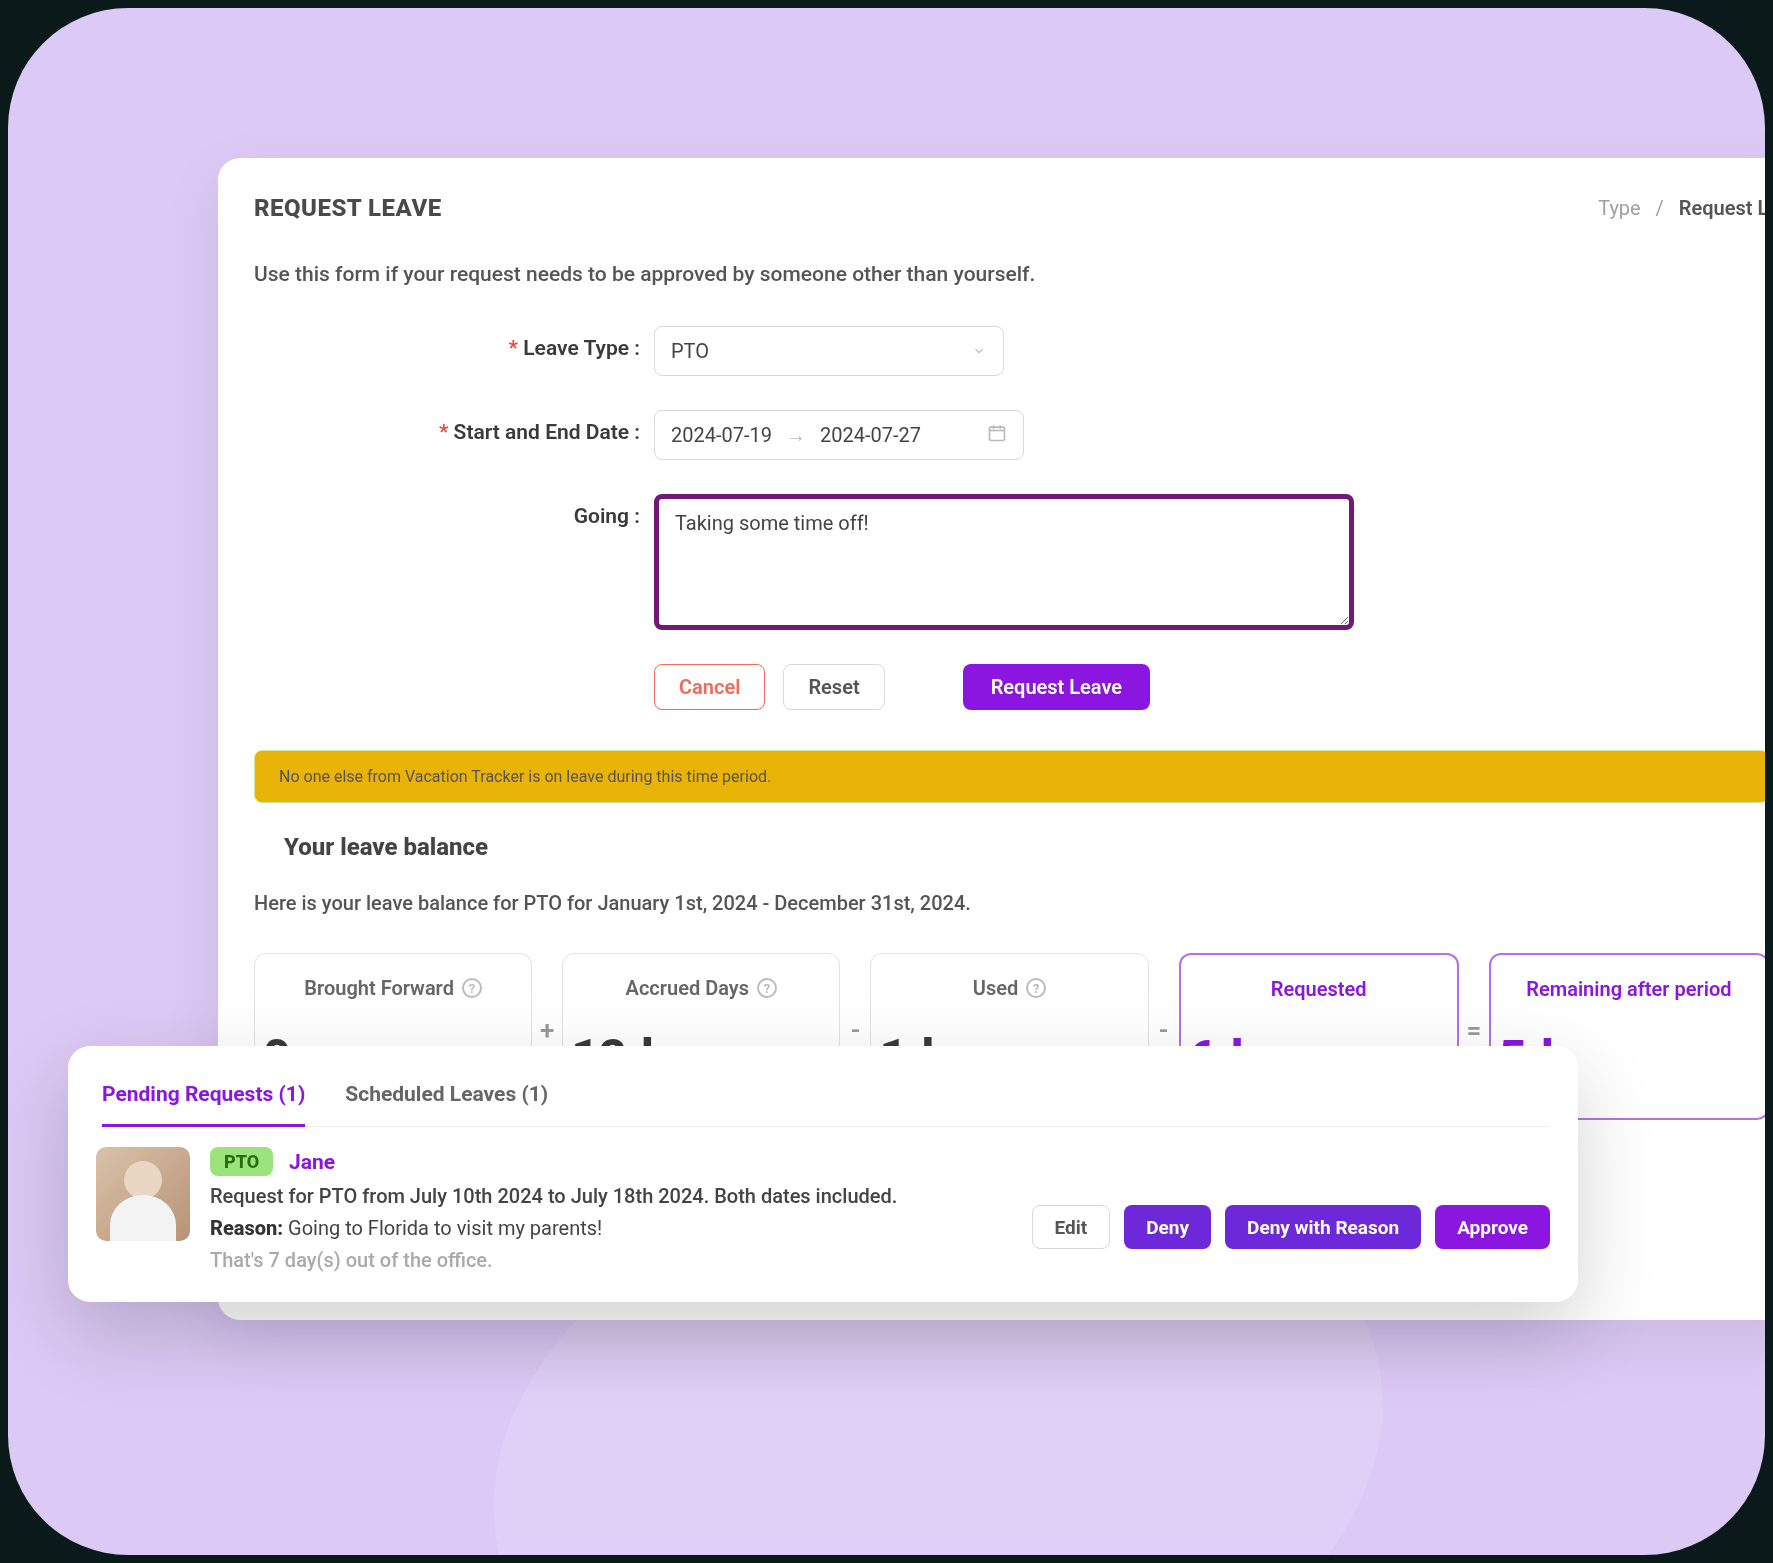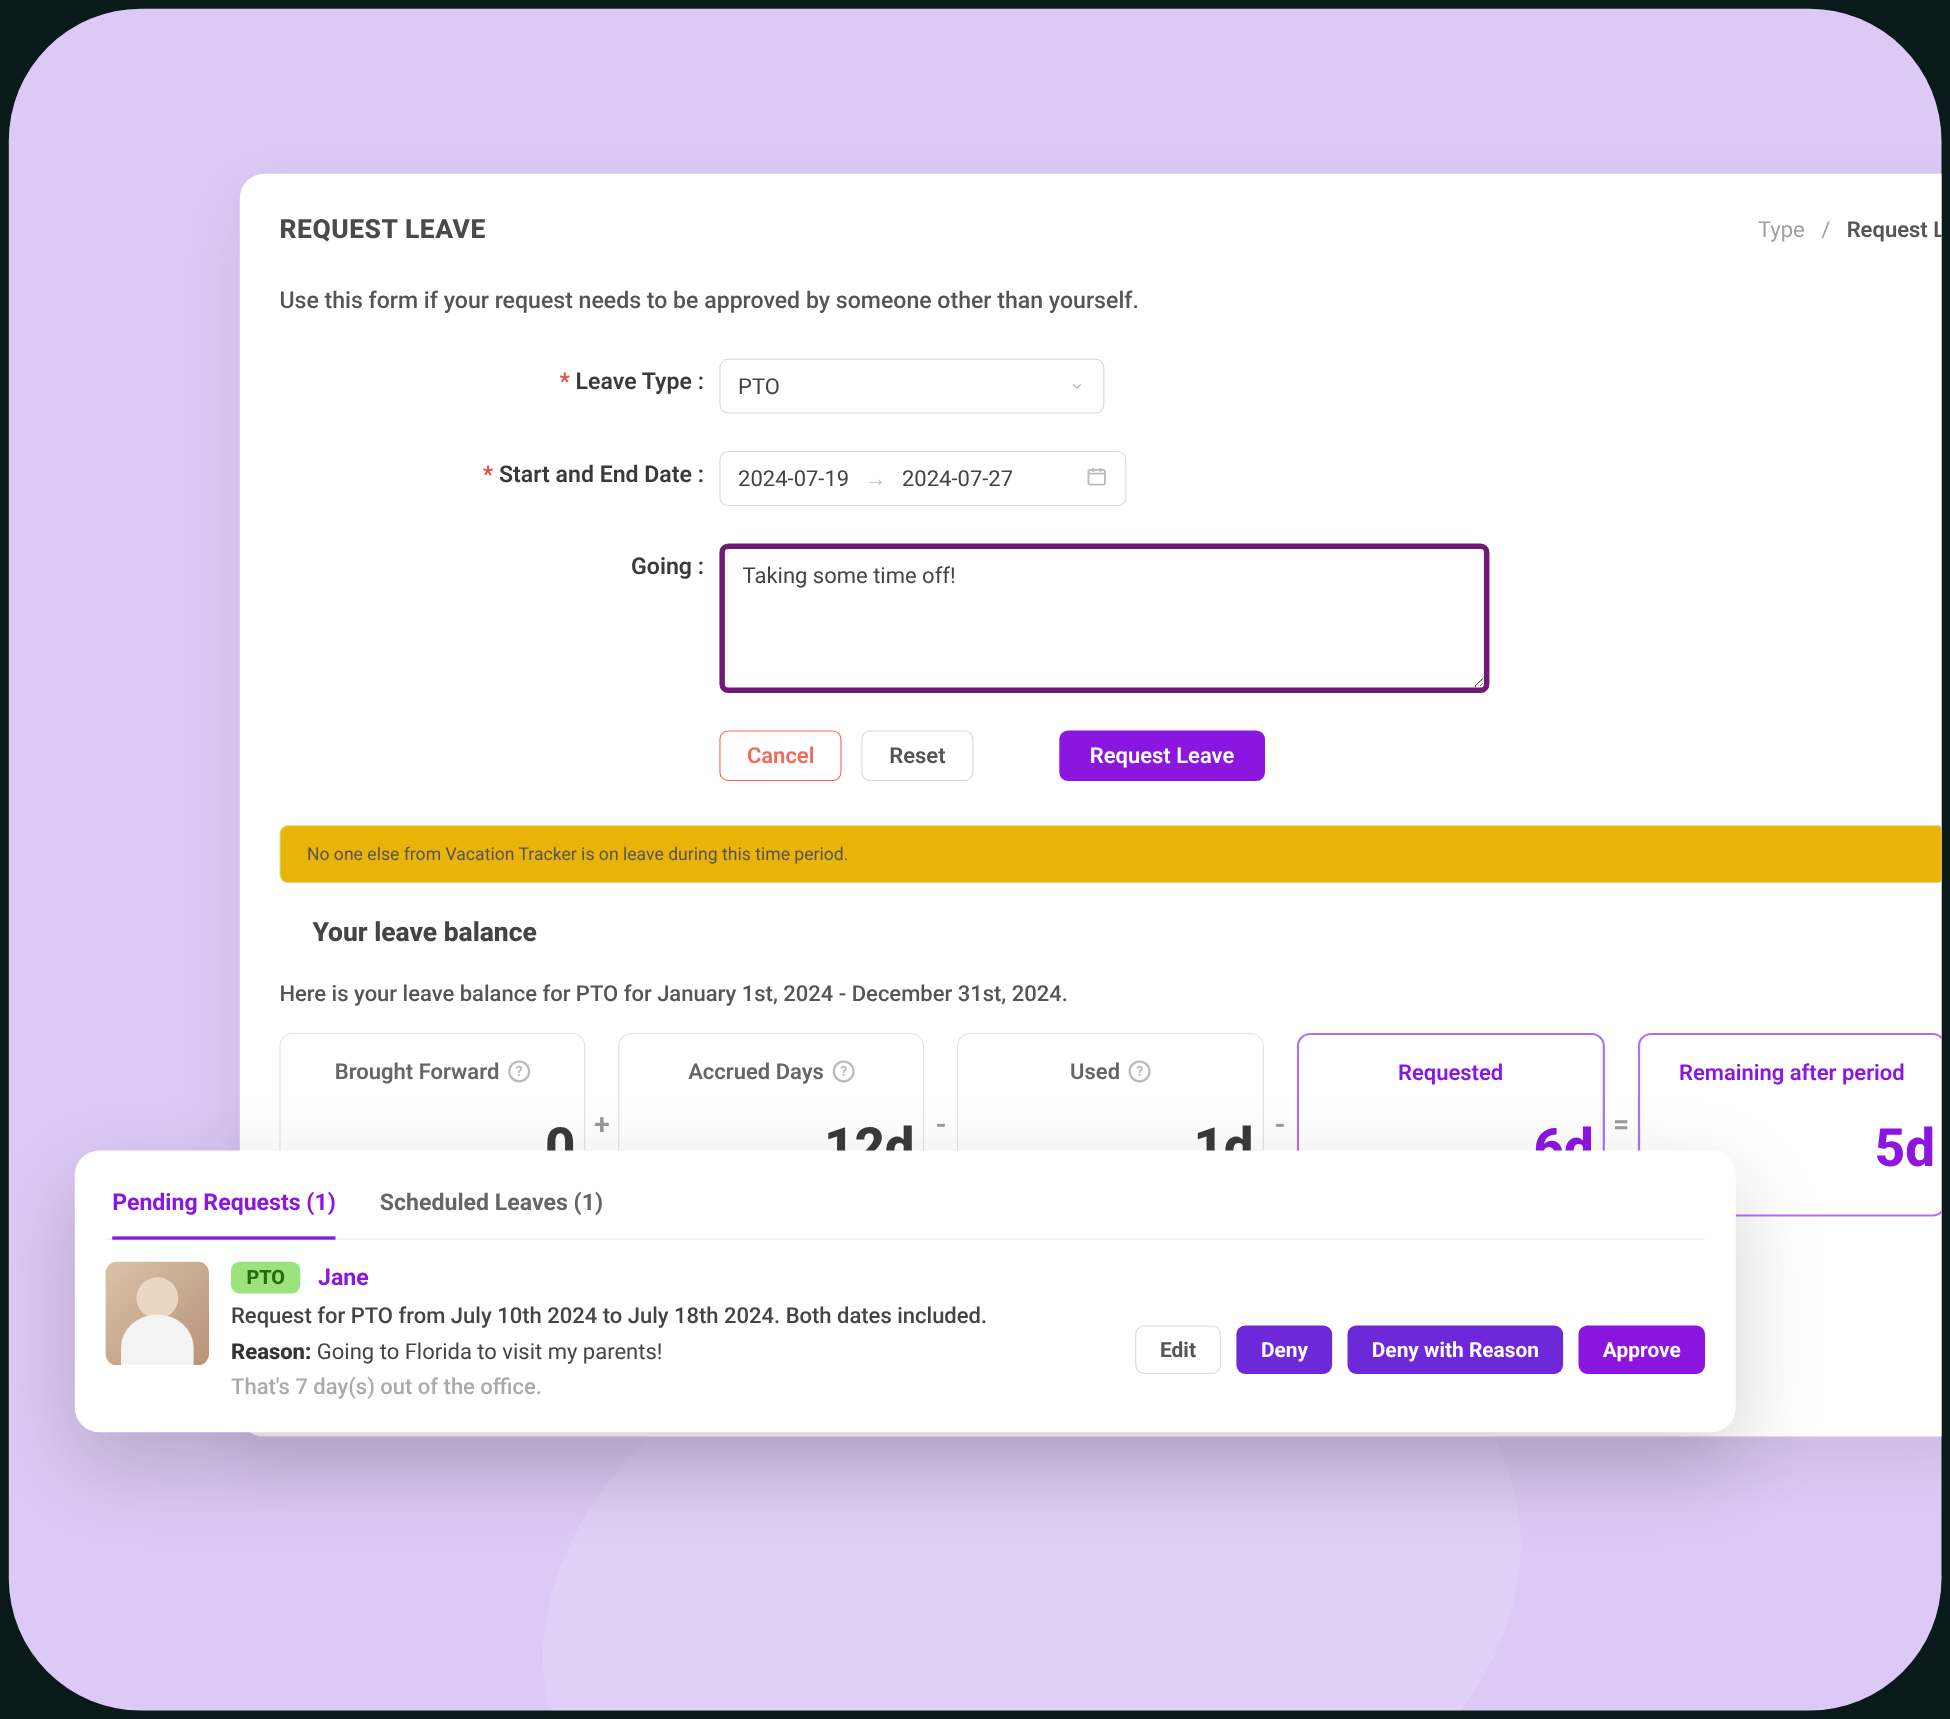--- a/index.html
+++ b/index.html
@@ -119,21 +119,22 @@
   .balance-sub {
     font-size:20px;color:#555;font-weight:500;margin-bottom:24px;
   }
   .balance-grid {
     display:flex;align-items:stretch;gap:0;
   }
   .bal-card {
     flex:1 1 0;
     border:1px solid #e2e2e2;border-radius:12px;
     padding:22px 8px 32px;
-    text-align:right;
+    text-align:left;
+    margin-top:14px;
   }
   .bal-card.hl { border:2px solid #b071f0; }
   .bal-label { font-size:20px;color:#666;font-weight:600;display:flex;align-items:center;justify-content:center;gap:8px; white-space:nowrap;}
   .bal-label.hl { color:#8a16e0; }
   .help-ic { width:20px;height:20px;border:2px solid #bbb;border-radius:50%;display:inline-flex;align-items:center;justify-content:center;font-size:13px;color:#bbb;font-weight:700; }
   .bal-val { font-size:48px;font-weight:800;color:#3a3a3a;margin-top:28px; }
   .bal-val.hl { color:#8a16e0; }
   .op { width:30px;display:flex;align-items:center;justify-content:center;font-size:26px;color:#999;font-weight:600; }
   
   .pending-card {

